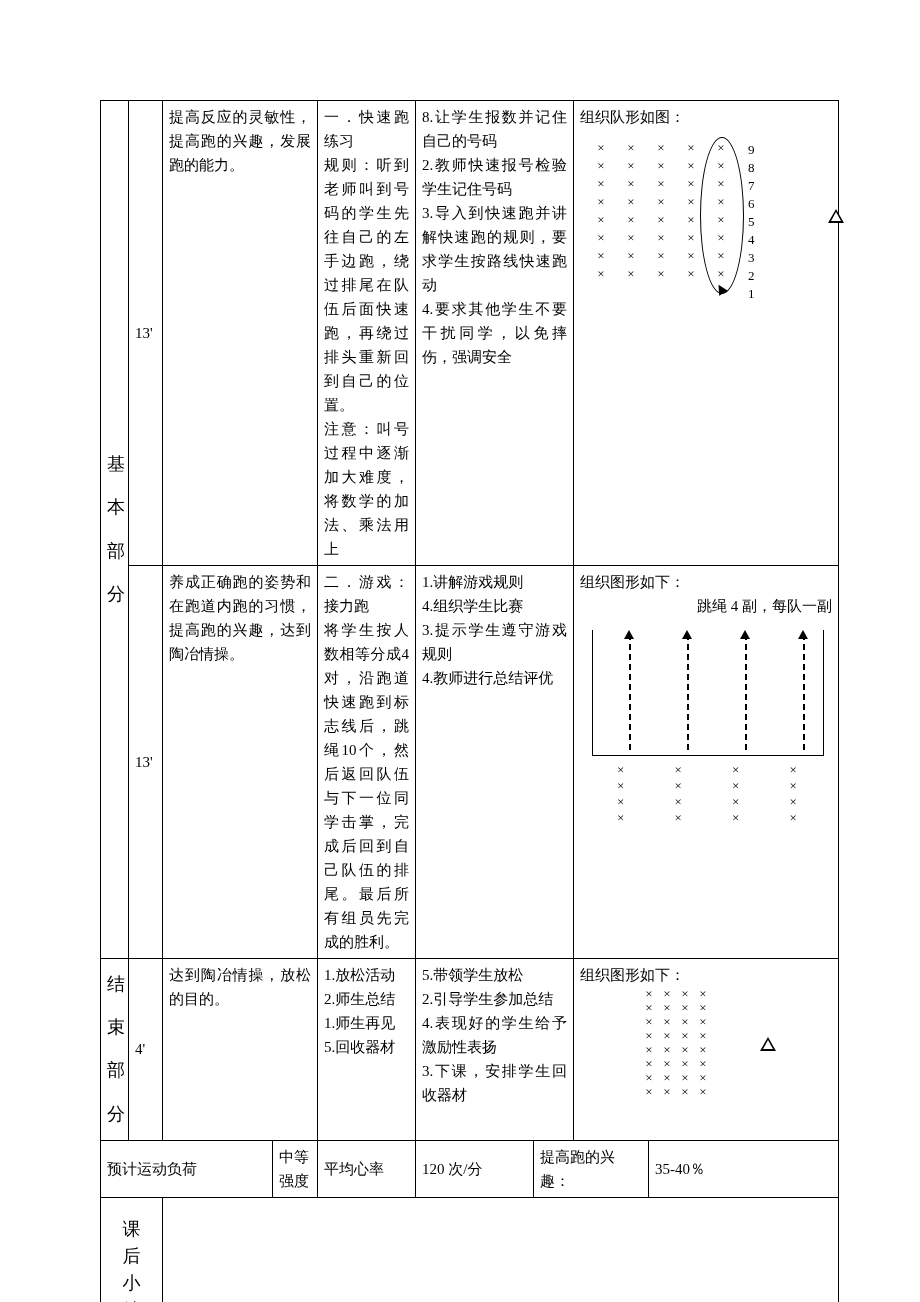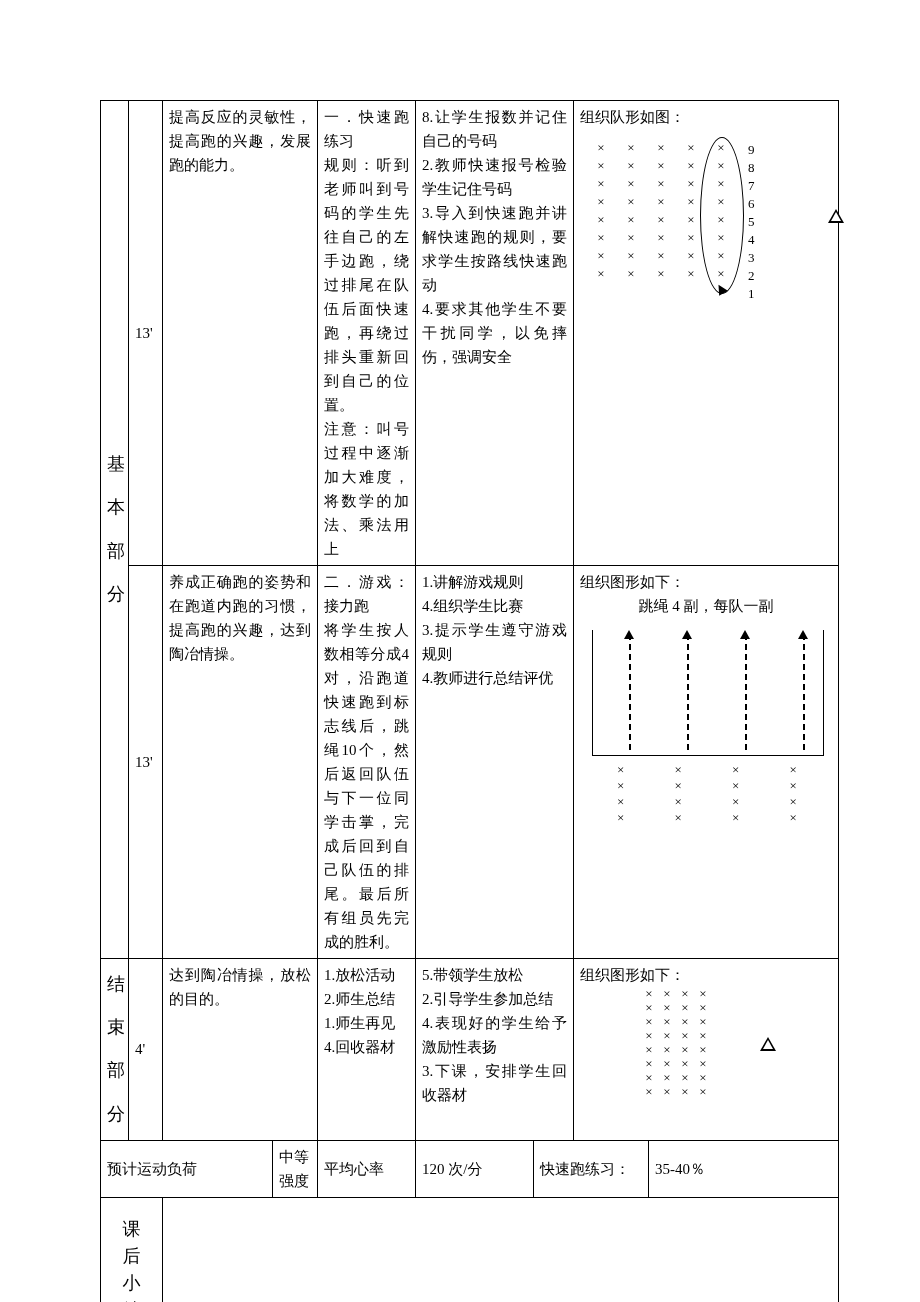--- a/index.html
+++ b/index.html
@@ -232,21 +232,21 @@
     <div>将学生按人数相等分成4对，沿跑道快速跑到标志线后，跳绳10个，然后返回队伍与下一位同学击掌，完成后回到自己队伍的排尾。最后所有组员先完成的胜利。</div>
   </td>
   <td class="just" colspan="2">
     <div>1.讲解游戏规则</div>
     <div>4.组织学生比赛</div>
     <div>3.提示学生遵守游戏规则</div>
     <div>4.教师进行总结评优</div>
   </td>
   <td colspan="3">
     <div>组织图形如下：</div>
-    <div style="text-align:center">跳绳 4 副，每队一副</div>
+    <div style="text-align:right">跳绳 4 副，每队一副</div>
     <div class="dia2">
       <div class="box2">
         <div class="lane la"></div>
         <div class="lane lb"></div>
         <div class="lane lc"></div>
         <div class="lane ld"></div>
         <div class="ah aha"></div>
         <div class="ah ahb"></div>
         <div class="ah ahc"></div>
         <div class="ah ahd"></div>
@@ -279,21 +279,21 @@
     <span>束</span>
     <span>部</span>
     <span>分</span>
   </td>
   <td class="center">4'</td>
   <td class="just" colspan="2">达到陶冶情操，放松的目的。</td>
   <td class="just">
     <div>1.放松活动</div>
     <div>2.师生总结</div>
     <div>1.师生再见</div>
-    <div>4.回收器材</div>
+    <div>5.回收器材</div>
   </td>
   <td class="just" colspan="2">
     <div>5.带领学生放松</div>
     <div>2.引导学生参加总结</div>
     <div>4.表现好的学生给予激励性表扬</div>
     <div>3.下课，安排学生回收器材</div>
   </td>
   <td colspan="3">
     <div>组织图形如下：</div>
     <div class="dia3">
@@ -334,21 +334,21 @@
       <span class="tri tri3pos"></span>
     </div>
   </td>
 </tr>
 
 <tr class="bottom">
   <td colspan="3" class="center">预计运动负荷</td>
   <td class="center">中等强度</td>
   <td class="center">平均心率</td>
   <td class="center">120 次/分</td>
-  <td colspan="2" class="center">快速跑练习：</td>
+  <td colspan="2" class="center">提高跑的兴趣：</td>
   <td colspan="2" class="center">35-40％</td>
 </tr>
 
 <tr>
   <td colspan="2" class="vlabel" style="line-height:1.5;padding:18px 0">
     <span>课</span>
     <span>后</span>
     <span>小</span>
     <span>结</span>
   </td>

